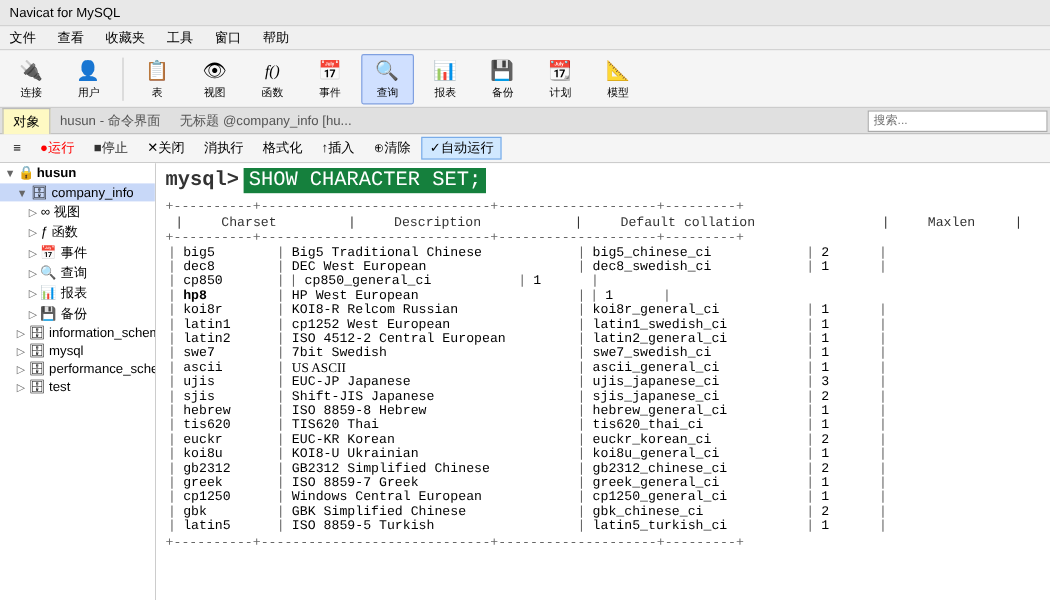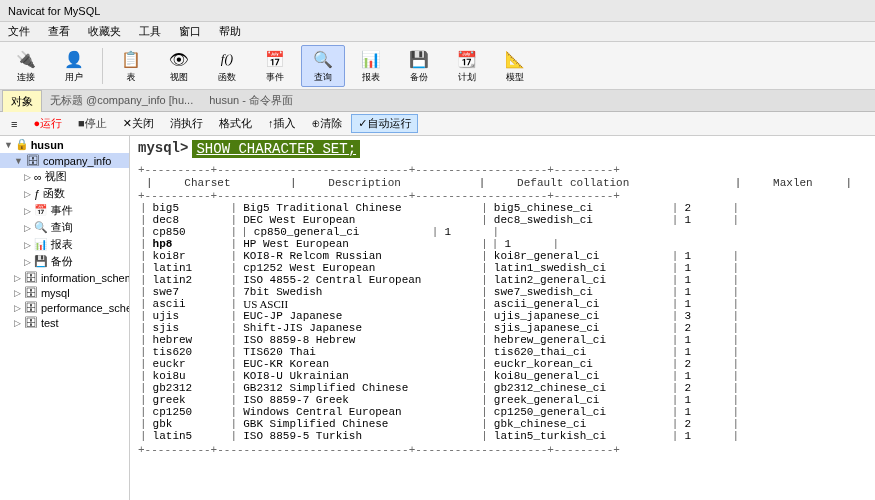--- a/index.html
+++ b/index.html
@@ -181,34 +181,34 @@
       display: flex;
       flex-direction: column;
       background: white;
       overflow: hidden;
     }
 
     
     .query-area {
       padding: 4px 8px;
       font-family: 'Courier New', Courier, monospace;
-      font-size: 14px;
+      font-size: 17px;
       background: white;
       display: flex;
+      align-items: center;
       gap: 4px;
     }
     .prompt {
       color: #333;
       font-weight: bold;
     }
     .query-text {
-      background: #4d7c0f;
+      background: #15803d;
       color: white;
       padding: 1px 4px;
-      text-decoration: underline;
     }
 
     
     .result-area {
       flex: 1;
       overflow-y: auto;
       overflow-x: auto;
       font-family: 'Courier New', Courier, monospace;
       font-size: 11px;
       padding: 2px 8px;
@@ -294,26 +294,27 @@
     <div class="icon-area">📐</div>
     <span>模型</span>
   </div>
 </div>
 
 <div class="tab-bar">
   <div class="tab-active">
     <span>对象</span>
   </div>
   <div class="tab-inactive">
+    <span>husun - 命令界面</span>
+  </div>
+  <div class="tab-inactive">
     <span>无标题 @company_info [hu...</span>
   </div>
-  <div class="tab-inactive">
-    <span>husun - 命令界面</span>
-  </div>
   <div style="flex:1;"></div>
+  <input type="text" style="width: 150px; height: 18px; font-size: 10px; border: 1px solid rgb(170, 170, 170); padding: 0px 4px;" placeholder="搜索...">
 </div>
 
 <div class="sub-toolbar">
   <button class="sub-btn">≡</button>
   <button class="sub-btn" style="color:red;">●运行</button>
   <button class="sub-btn" style="color:#333;">■停止</button>
   <button class="sub-btn">✕关闭</button>
   <button class="sub-btn">消执行</button>
   <button class="sub-btn">格式化</button>
   <button class="sub-btn">↑插入</button>
@@ -478,21 +479,21 @@
             <span class="pipe">|</span>
             <span style="min-width:180px;padding:0 4px;">latin1_swedish_ci</span>
             <span class="pipe">|</span>
             <span style="min-width:50px;padding:0 4px;">1</span>
             <span class="pipe">|</span>
           </div>
           <div style="font-family: &quot;Courier New&quot;, monospace; font-size: 11px; display: flex; gap: 0px; padding: 0px;">
             <span class="pipe">|</span>
             <span style="min-width:80px;padding:0 4px;">latin2</span>
             <span class="pipe">|</span>
-            <span style="min-width:240px;padding:0 4px;">ISO 4855-2 Central European</span>
+            <span style="min-width:240px;padding:0 4px;">ISO 4512-2 Central European</span>
             <span class="pipe">|</span>
             <span style="min-width:180px;padding:0 4px;">latin2_general_ci</span>
             <span class="pipe">|</span>
             <span style="min-width:50px;padding:0 4px;">1</span>
             <span class="pipe">|</span>
           </div>
           <div style="font-family: &quot;Courier New&quot;, monospace; font-size: 11px; display: flex; gap: 0px; padding: 0px;">
             <span class="pipe">|</span>
             <span style="min-width:80px;padding:0 4px;">swe7</span>
             <span class="pipe">|</span>

